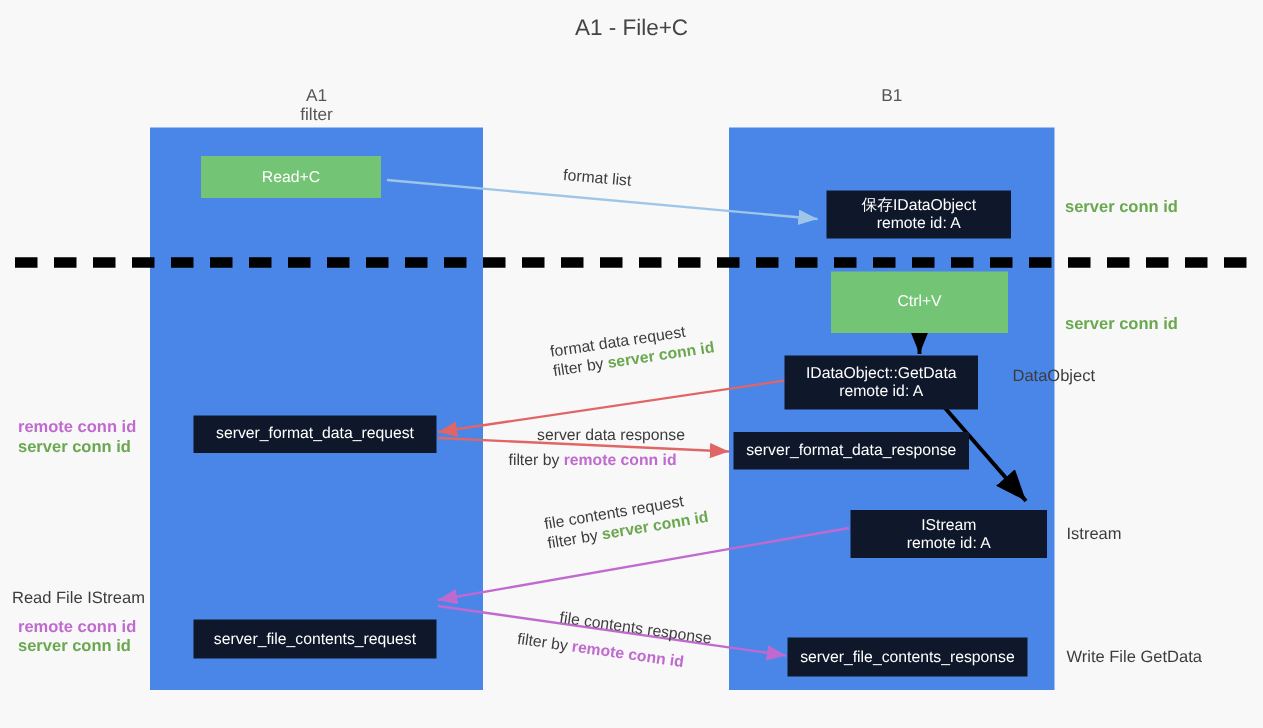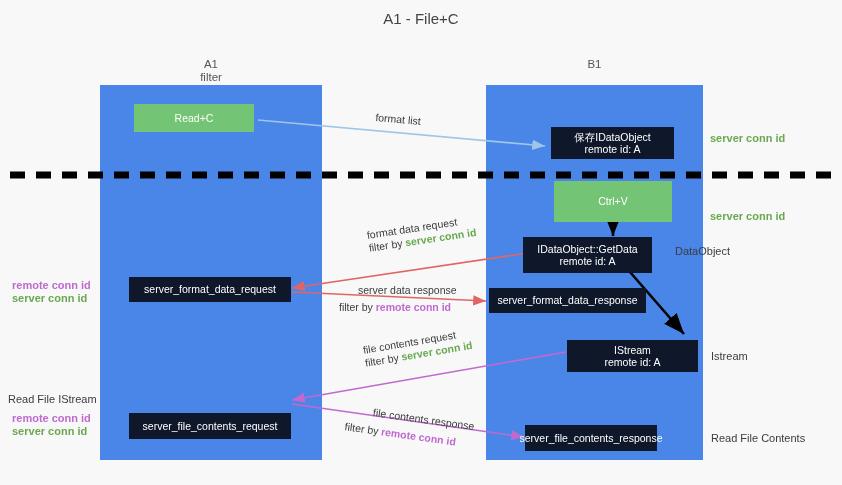--- a/index.html
+++ b/index.html
@@ -122,21 +122,21 @@
   </div>
 
   <div class="box orange" style="left:129px;top:277px;width:162px;height:25px;">
     <span>server_format_data_request</span>
   </div>
 
   <div class="box orange" style="left:129px;top:392px;width:162px;height:26px;margin-top:21px;">
     <span>server_file_contents_request</span>
   </div>
 
-  <div class="box orange" style="left:525px;top:425px;width:132px;height:26px;">
+  <div class="box orange" style="left:525px;top:425px;width:160px;height:26px;">
     <span>server_file_contents_response</span>
   </div>
 
   <div class="arrowlabel" style="left:376px;top:111px;transform:rotate(5deg);">
     <span>format list</span>
   </div>
 
   <div class="arrowlabel" style="left:366px;top:229px;transform:rotate(-8.5deg);">
     <div><span>format data request</span></div>
     <div><span>filter by </span><span class="g">server conn id</span></div>
@@ -158,21 +158,21 @@
   </div>
 
   <div class="note green" style="left:710px;top:132px;">server conn id</div>
 
   <div class="note green" style="left:710px;top:210px;">server conn id</div>
 
   <div class="note dark" style="left:675px;top:245px;">DataObject</div>
 
   <div class="note dark" style="left:711px;top:350px;">Istream</div>
 
-  <div class="note dark" style="left:711px;top:432px;">Read File Contents</div>
+  <div class="note dark" style="left:711px;top:432px;">Write File GetData</div>
 
   <div class="note magenta" style="left:12px;top:279px;">remote conn id</div>
   <div class="note green" style="left:12px;top:292px;">server conn id</div>
 
   <div class="note dark" style="left:8px;top:393px;">Read File IStream</div>
   <div class="note magenta" style="left:12px;top:412px;">remote conn id</div>
   <div class="note green" style="left:12px;top:425px;">server conn id</div>
 
 </div>
 

